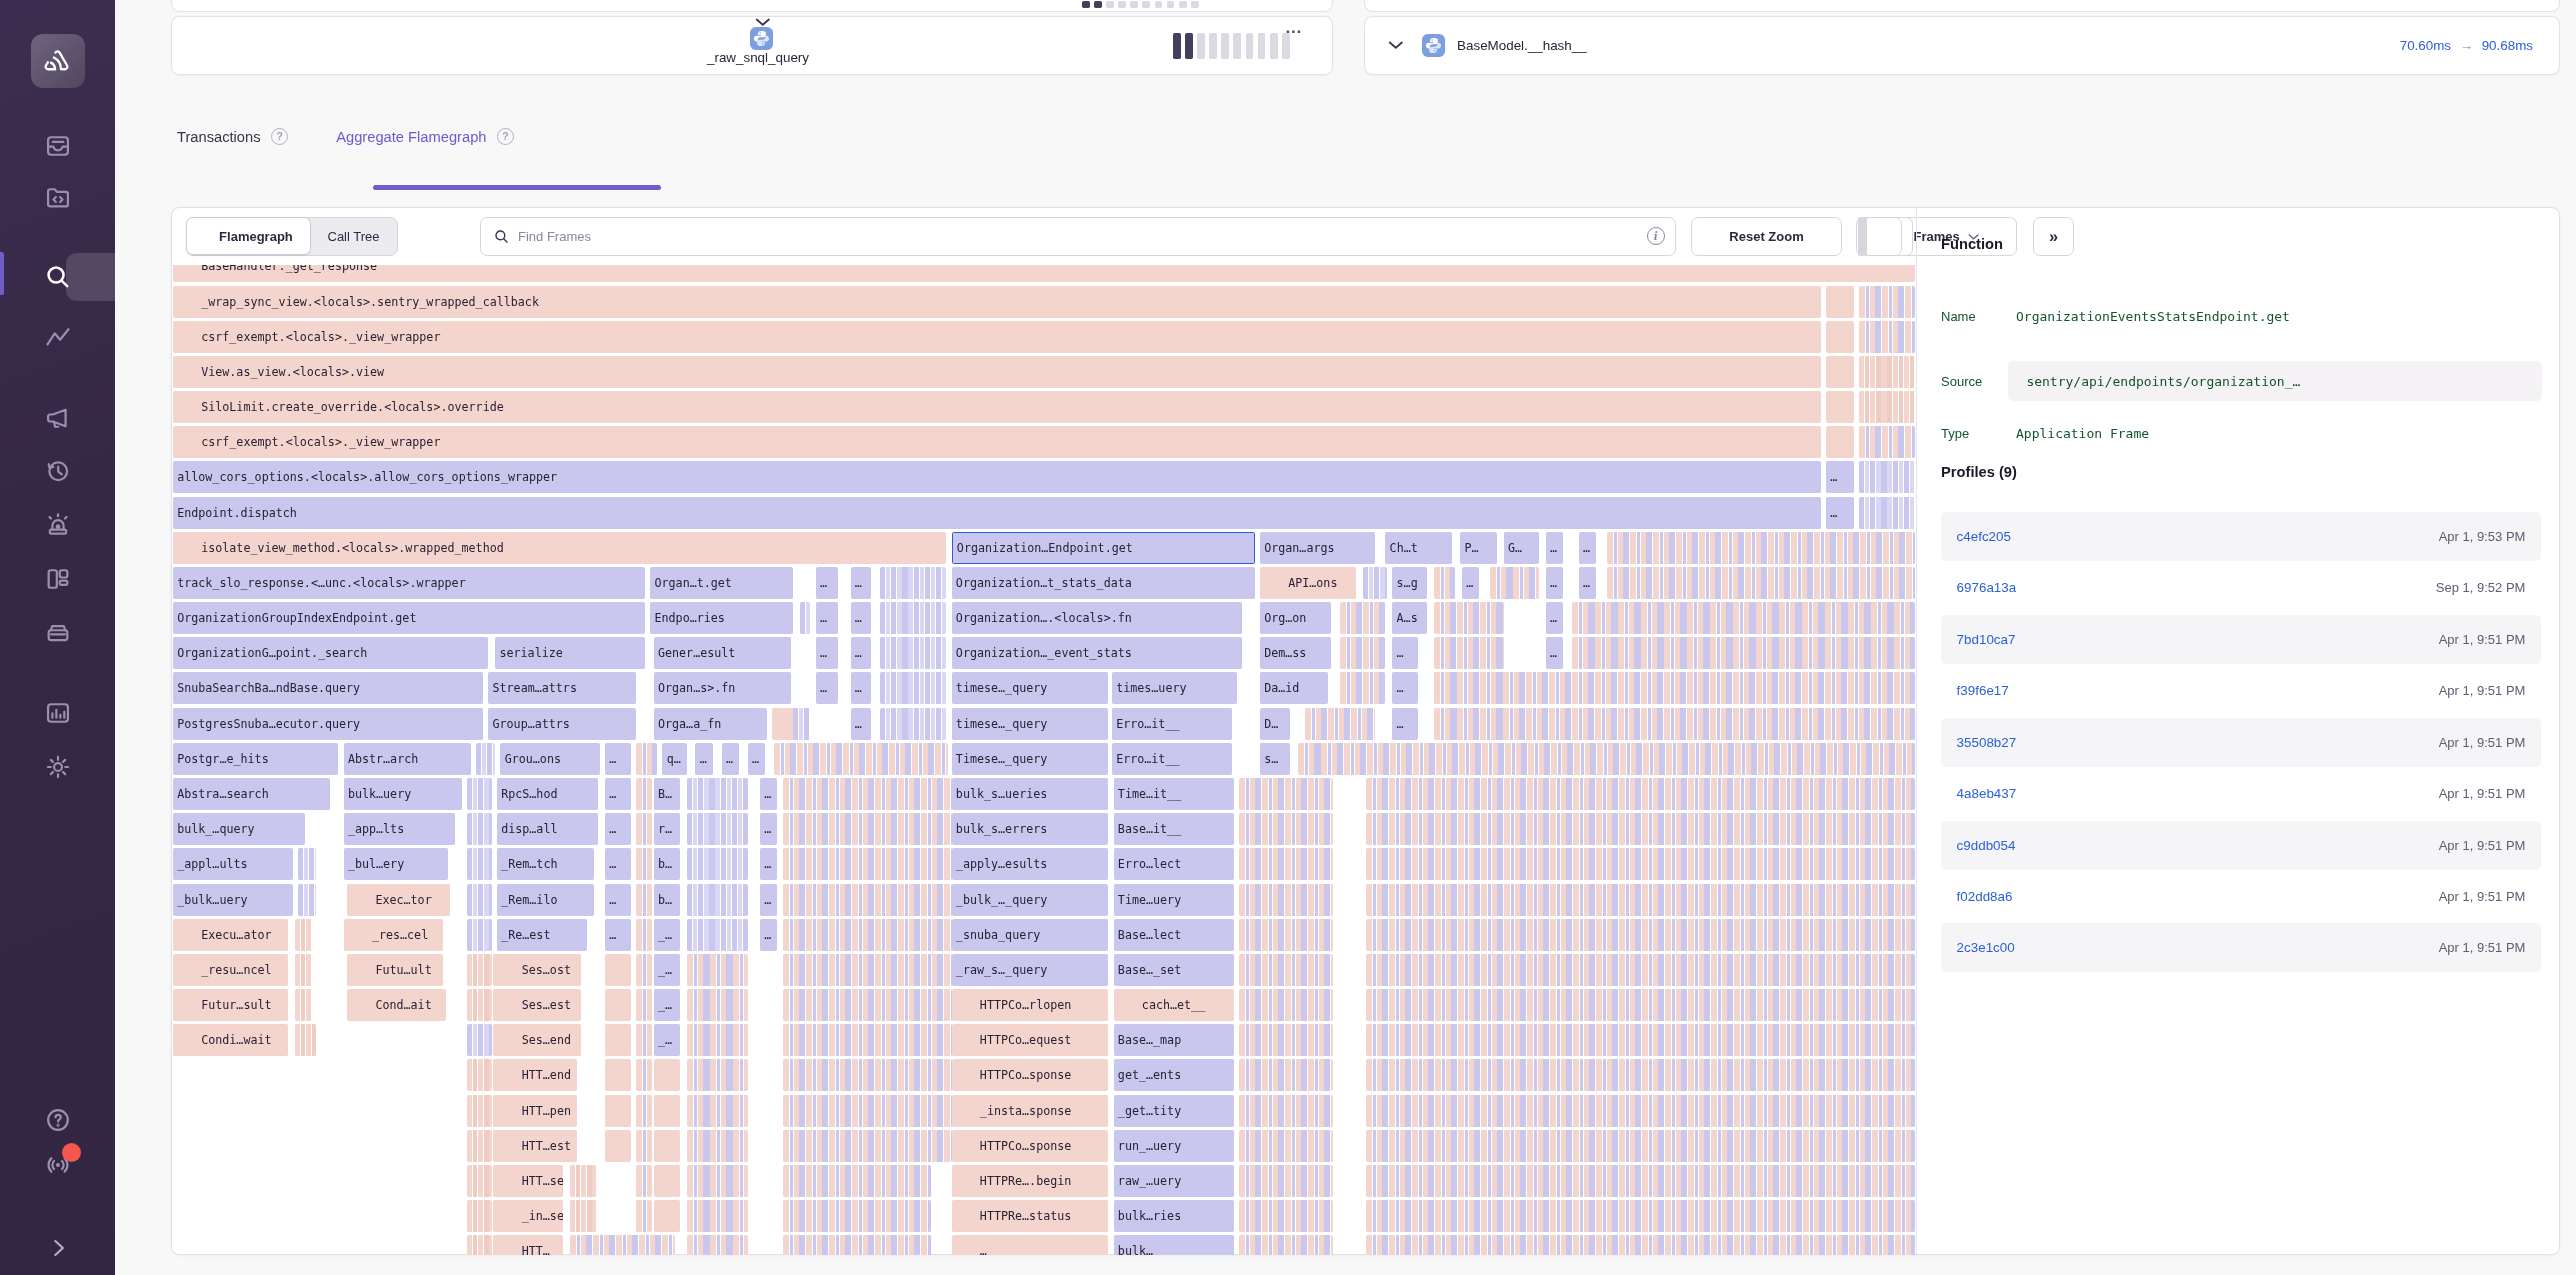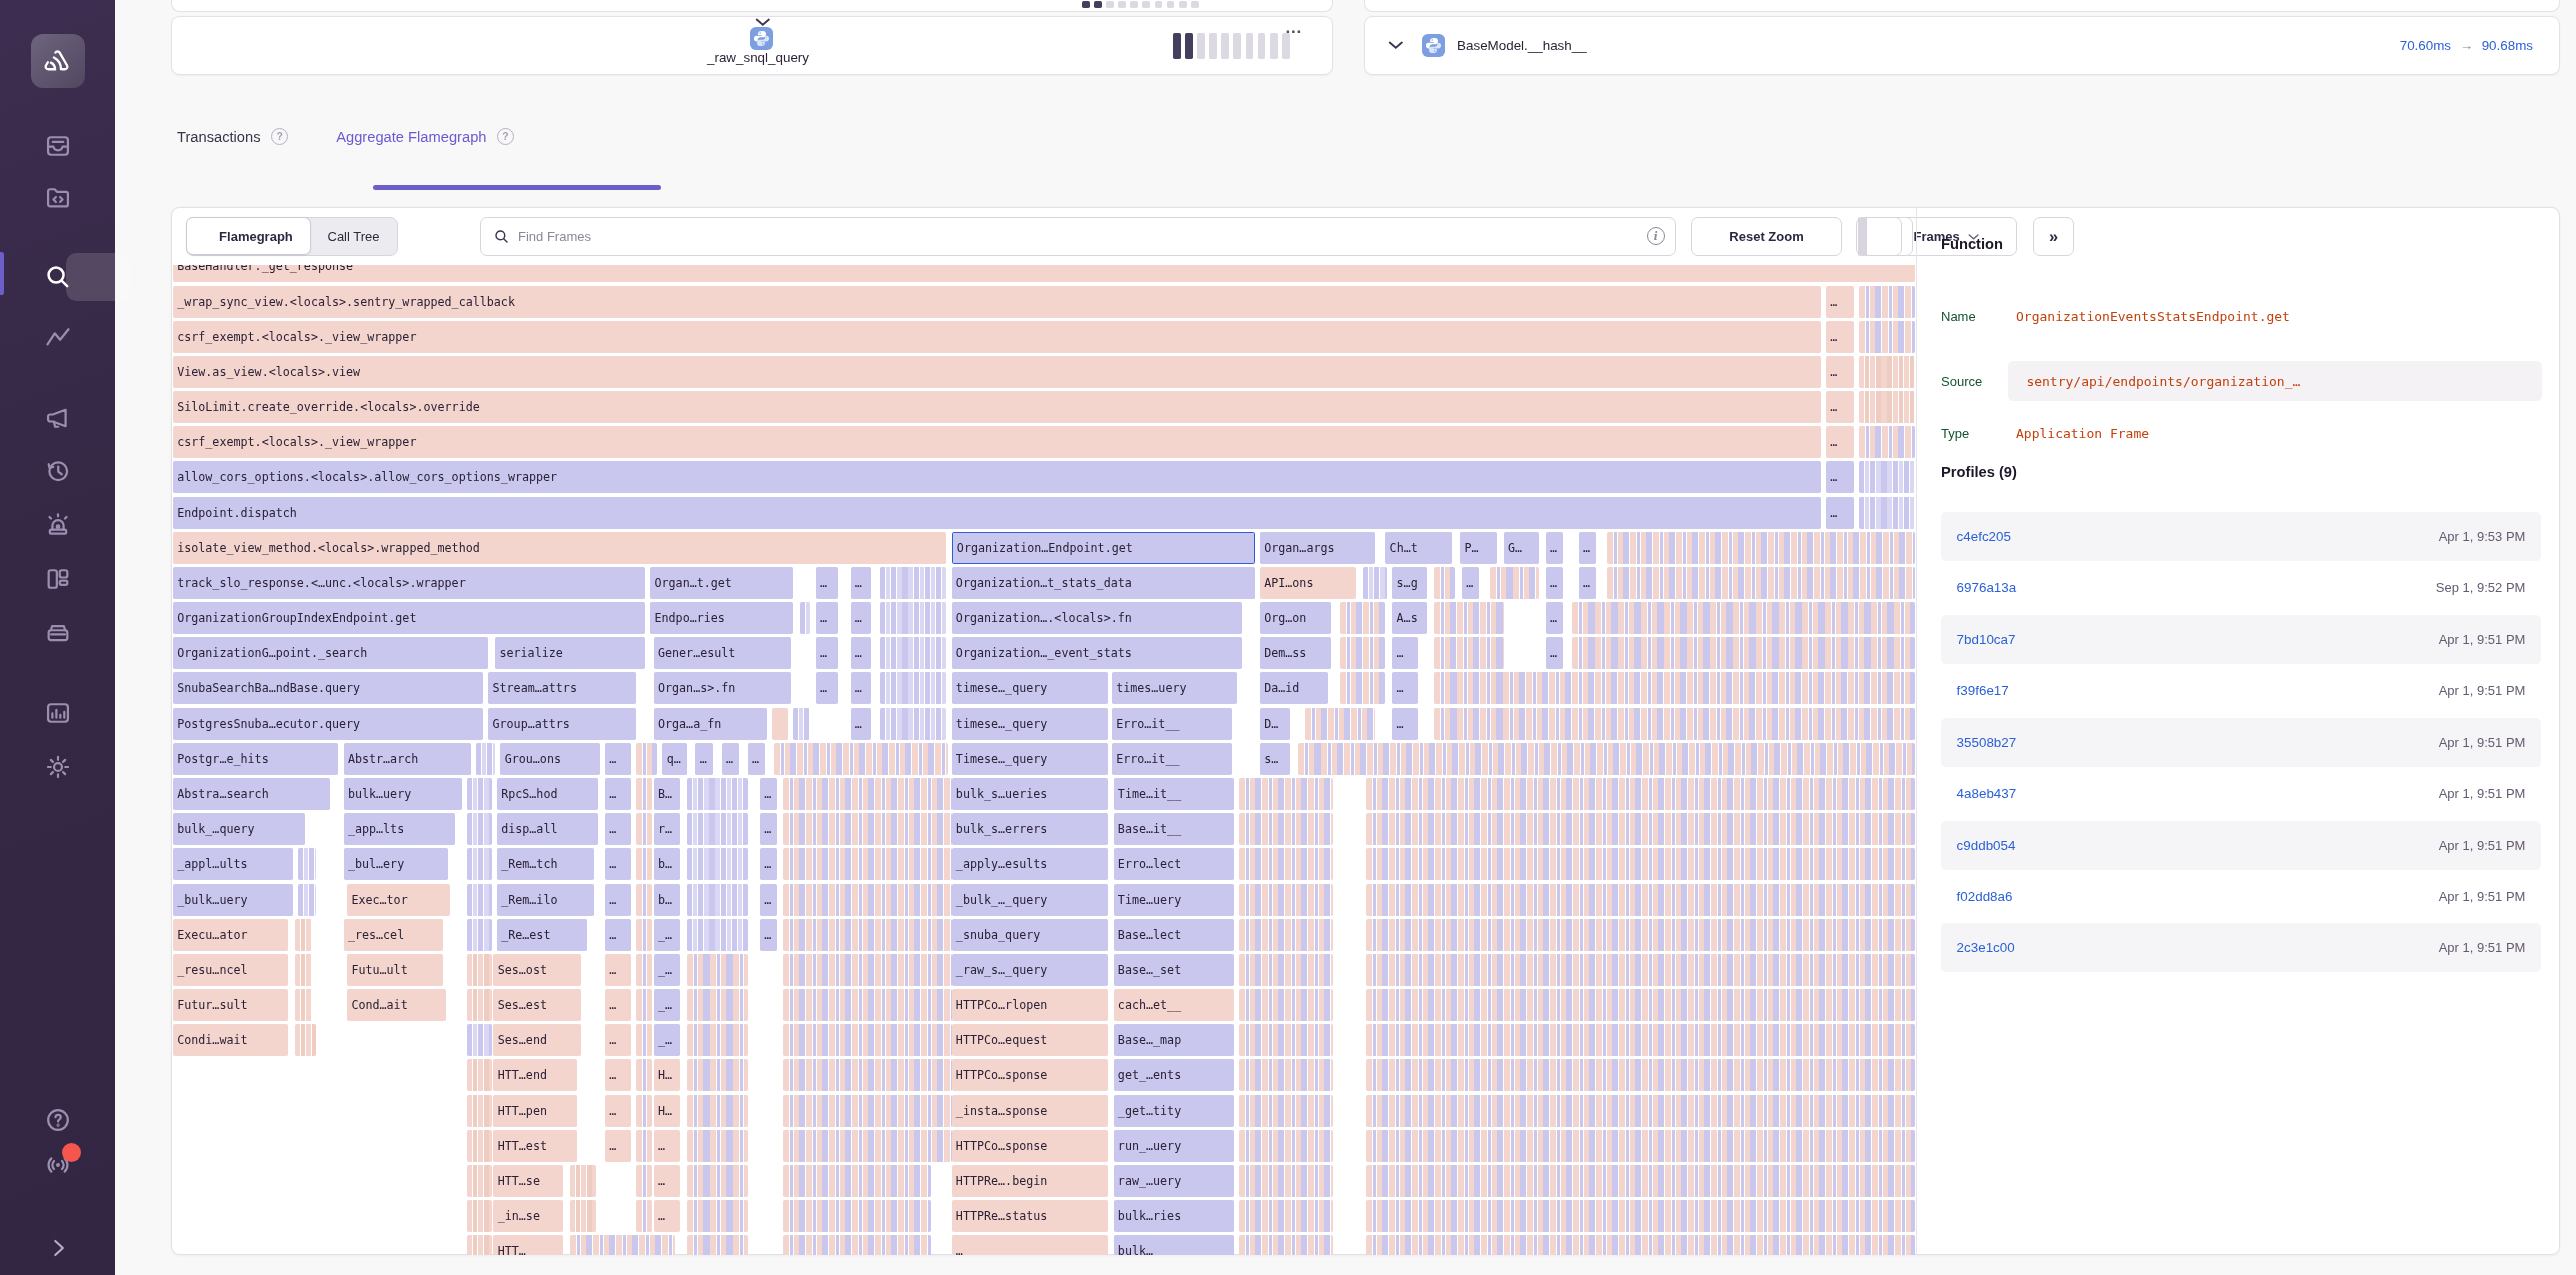--- a/index.html
+++ b/index.html
@@ -71,32 +71,32 @@
     font-size:13px; font-weight:600; color:#2f2741; gap:8.6px; }
   .tbtn svg { margin-top:1.7px; }
 
   
   .flame { position:absolute; left:0.9px; top:57px; width:1742px; height:990px; overflow:hidden; }
   .frow { position:absolute; left:0; width:100%; height:32px; }
   .frame { position:absolute; top:0; height:32px; border-radius:1.7px; overflow:hidden;
     display:flex; align-items:center; }
   .frame span { font-family:"DejaVu Sans Mono", monospace; font-size:11.7px; color:#2a2136;
     padding-left:4.3px; white-space:nowrap; }
-  .fp { background:#f3d5cd; } .fl { background:#c9c7ed; }
+  .fp { background:#f3d5cd;padding-left:24px; } .fl { background:#c9c7ed; }
   .fsel { border:1.7px solid #2e5bd8; z-index:2; }
   .nm { background:repeating-linear-gradient(90deg,#f3d5cd 0 6px,#fff 6px 7px,#c9c7ed 7px 10.4px,#fff 10.4px 11.2px,#f3d5cd 11.2px 15.6px,#fff 15.6px 16.4px,#c9c7ed 16.4px 22.5px,#fff 22.5px 23px); }
   .np { background:repeating-linear-gradient(90deg,#f3d5cd 0 5.2px,#fff 5.2px 6px,#efccc2 6px 10.4px,#fff 10.4px 11.2px); }
   .nl { background:repeating-linear-gradient(90deg,#c9c7ed 0 5.2px,#fff 5.2px 6px,#d9d7f3 6px 10.4px,#fff 10.4px 11.2px); }
 
   
   .fnpanel { position:absolute; left:1769px; top:0; width:610px; height:1046px; }
   .fn-h { position:absolute; font-size:14.7px; font-weight:700; color:#1d1727; }
   .fn-row { position:absolute; left:0; width:100%; display:flex; align-items:center; }
   .fn-lbl { width:75px; font-size:13px; color:#14532d; flex:none; }
-  .fn-val { font-family:"DejaVu Sans Mono", monospace; font-size:13px; color:#c2410c; white-space:nowrap; }
+  .fn-val { font-family:"DejaVu Sans Mono", monospace; font-size:13px; color:#14532d; white-space:nowrap; }
   .src-pill { position:absolute; left:67px; right:8.6px; top:153px; height:40px;
     background:#f4f2f5; border-radius:5.2px; }
   .profiles { position:absolute; left:0; top:304px; width:600px; }
   .prow { position:absolute; left:0; width:100%; height:49px; border-radius:5.2px;
     display:flex; align-items:center; justify-content:space-between; padding:0 15.6px; }
   .prow.alt { background:#f5f4f7; }
   .pid { font-size:13.4px; color:#2b61d6; }
   .ptime { font-size:13px; color:#655a71; }
 
   svg.ic { stroke:#9a8fae; stroke-width:1.9; fill:none; stroke-linecap:round; stroke-linejoin:round; }

